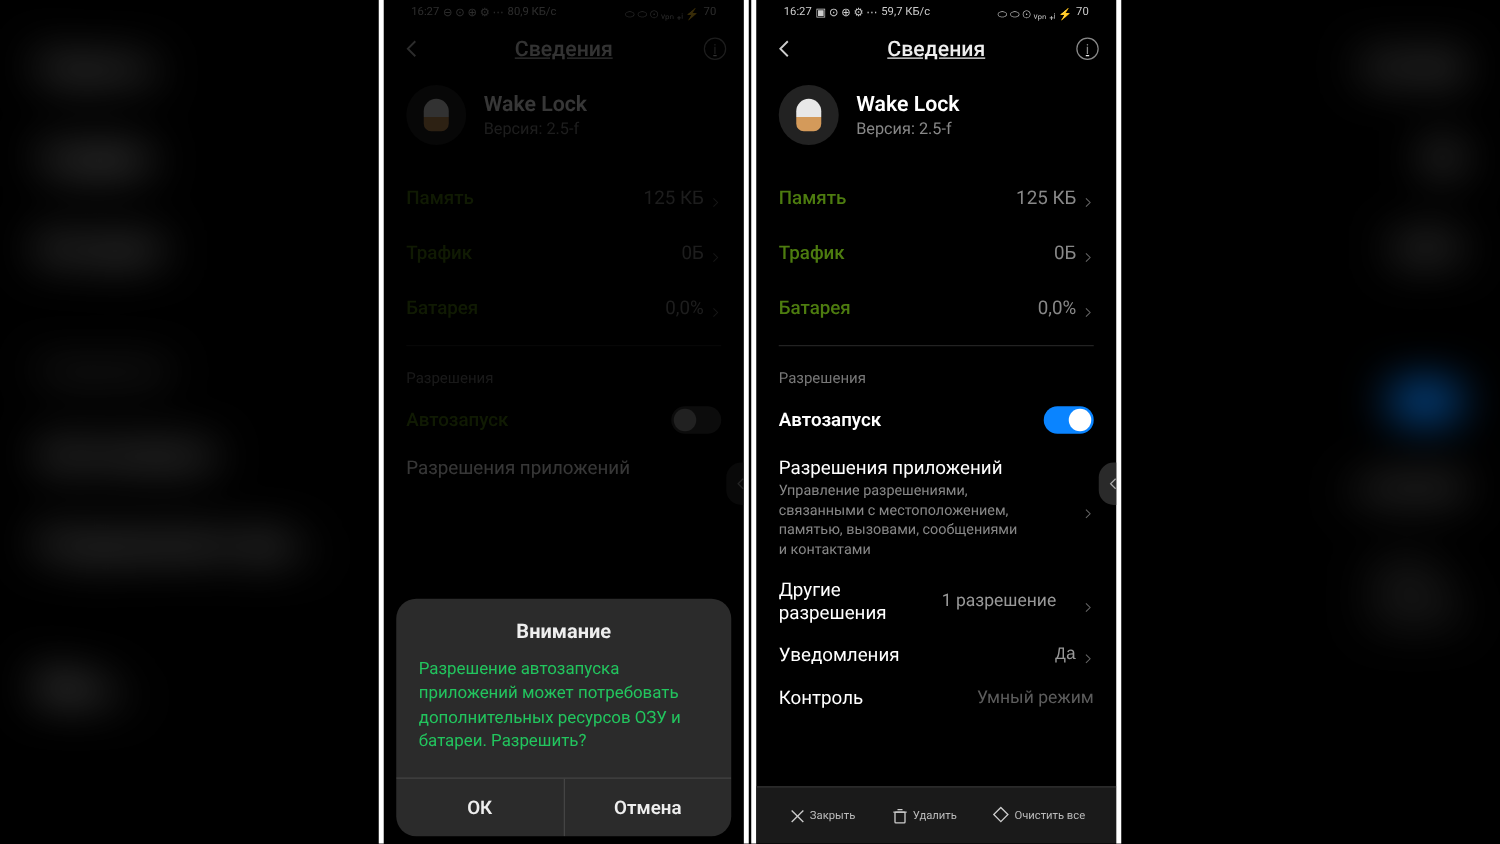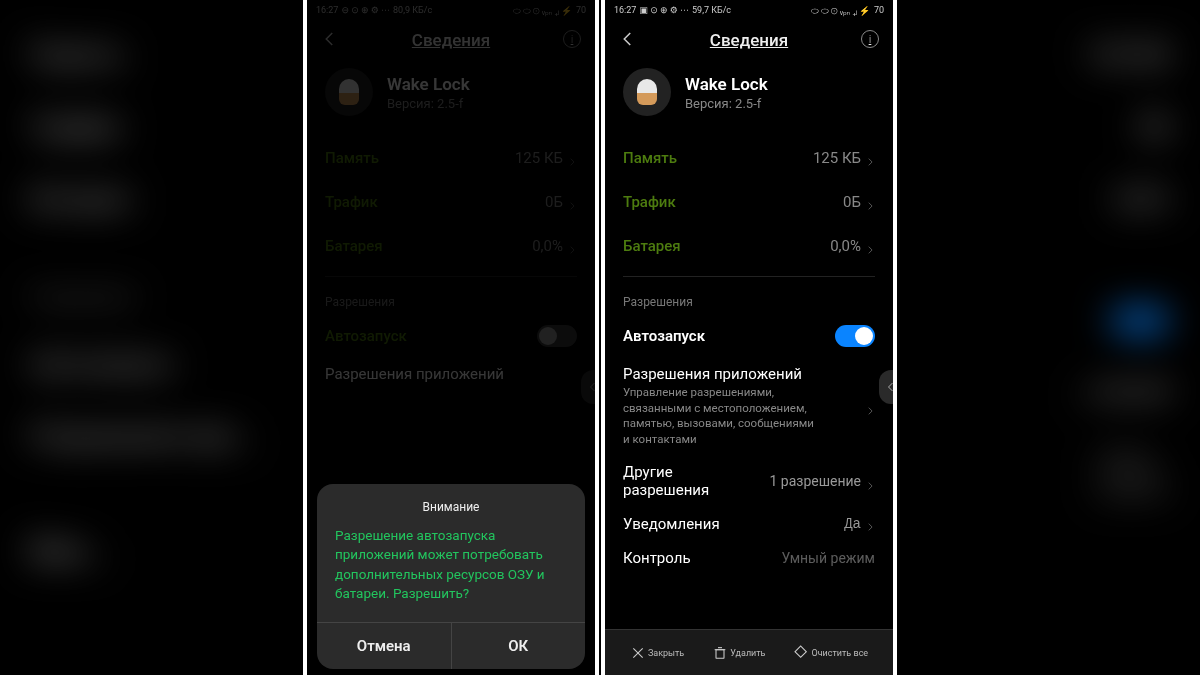--- a/index.html
+++ b/index.html
@@ -42,21 +42,21 @@
     border-right: 4px solid #fff;
     position: relative;
     overflow: hidden;
     color: #eee;
   }
   .statusbar {
     height: 20px;
     display: flex;
     justify-content: space-between;
     align-items: center;
-    padding: 0 9px;
+    padding: 0 22px;
     font-size: 9px;
     color: #ccc;
     gap: 12px;
   }
   .statusbar .left, .statusbar .right { display:flex; align-items:center; gap:3px; }
   .header {
     display: flex;
     justify-content: space-between;
     padding: 10px 14px 14px;
     text-decoration: underline;
@@ -125,21 +125,21 @@
   }
   .floating-tab svg{width:12px;height:12px;stroke:#aaa;fill:none;stroke-width:2;}
   
   .dim {
     position:absolute; inset:0; background:rgba(0,0,0,0.55);
   }
   .dialog {
     position:absolute; left:10px; right:10px; bottom:6px;
     background:#2b2b2b; border-radius:16px; overflow:hidden;
   }
-  .dialog .dtitle { text-align:center; font-size:12px; font-weight:400; padding:16px 14px 12px; color:#eee;}
+  .dialog .dtitle { text-align:center; font-size:16px; font-weight:700; padding:16px 14px 12px; color:#eee;}
   .dialog .dbody { font-size:13.5px; color:#22c55e; padding: 0 18px 18px; line-height:1.45;}
   .dialog .dbtns { display:flex; border-top:1px solid #444;}
   .dialog .dbtn { flex:1; text-align:center; padding:14px 0; font-size:15px; font-weight:600; color:#eee;}
   .dialog .dbtn:first-child { border-right:1px solid #444;}
   
   .actionbar {
     position:absolute; left:0; right:0; bottom:0;
     height:46px; background:#1a1a1a;
     display:flex; justify-content:center; align-items:center; gap:28px;
     border-top:1px solid #333;
@@ -290,22 +290,22 @@
         <svg viewBox="0 0 24 24">
           <polyline points="15 4 7 12 15 20"></polyline>
         </svg>
       </div>
 
     <div class="dim"></div>
     <div class="dialog">
       <div class="dtitle">Внимание</div>
       <div class="dbody">Разрешение автозапуска приложений может потребовать дополнительных ресурсов ОЗУ и батареи. Разрешить?</div>
       <div class="dbtns">
+        <div class="dbtn">ОК</div>
         <div class="dbtn">Отмена</div>
-        <div class="dbtn">ОК</div>
       </div>
     </div>
   </div>
 
   <div class="phone">
     <div class="statusbar">
       <div class="left">
         <span>16:27</span>
         <span>▣ ⊙ ⊕ ⚙ ⋯</span>
         <span>59,7 КБ/с</span>
@@ -379,21 +379,21 @@
         <div class="ptitle">Разрешения приложений</div>
         <div class="psub">Управление разрешениями, связанными с местоположением, памятью, вызовами, сообщениями и контактами</div>
       </div>
       <span class="chev-r"><svg viewBox="0 0 24 24">
             <polyline points="9 4 17 12 9 20"></polyline>
           </svg></span>
     </div>
 
     <div class="perm-row">
       <div class="ptitle" style="max-width:120px;">Другие разрешения</div>
-      <div style="display:flex;align-items:center;gap:4px;">
+      <div style="display:flex;align-items:center;gap:20px;">
         <span class="pval">1 разрешение</span>
         <span class="chev-r"><svg viewBox="0 0 24 24">
               <polyline points="9 4 17 12 9 20"></polyline>
             </svg></span>
       </div>
     </div>
 
     <div class="perm-row">
       <div class="ptitle">Уведомления</div>
       <div style="display:flex;align-items:center;gap:4px;font-family:Liberation Mono, monospace;">

